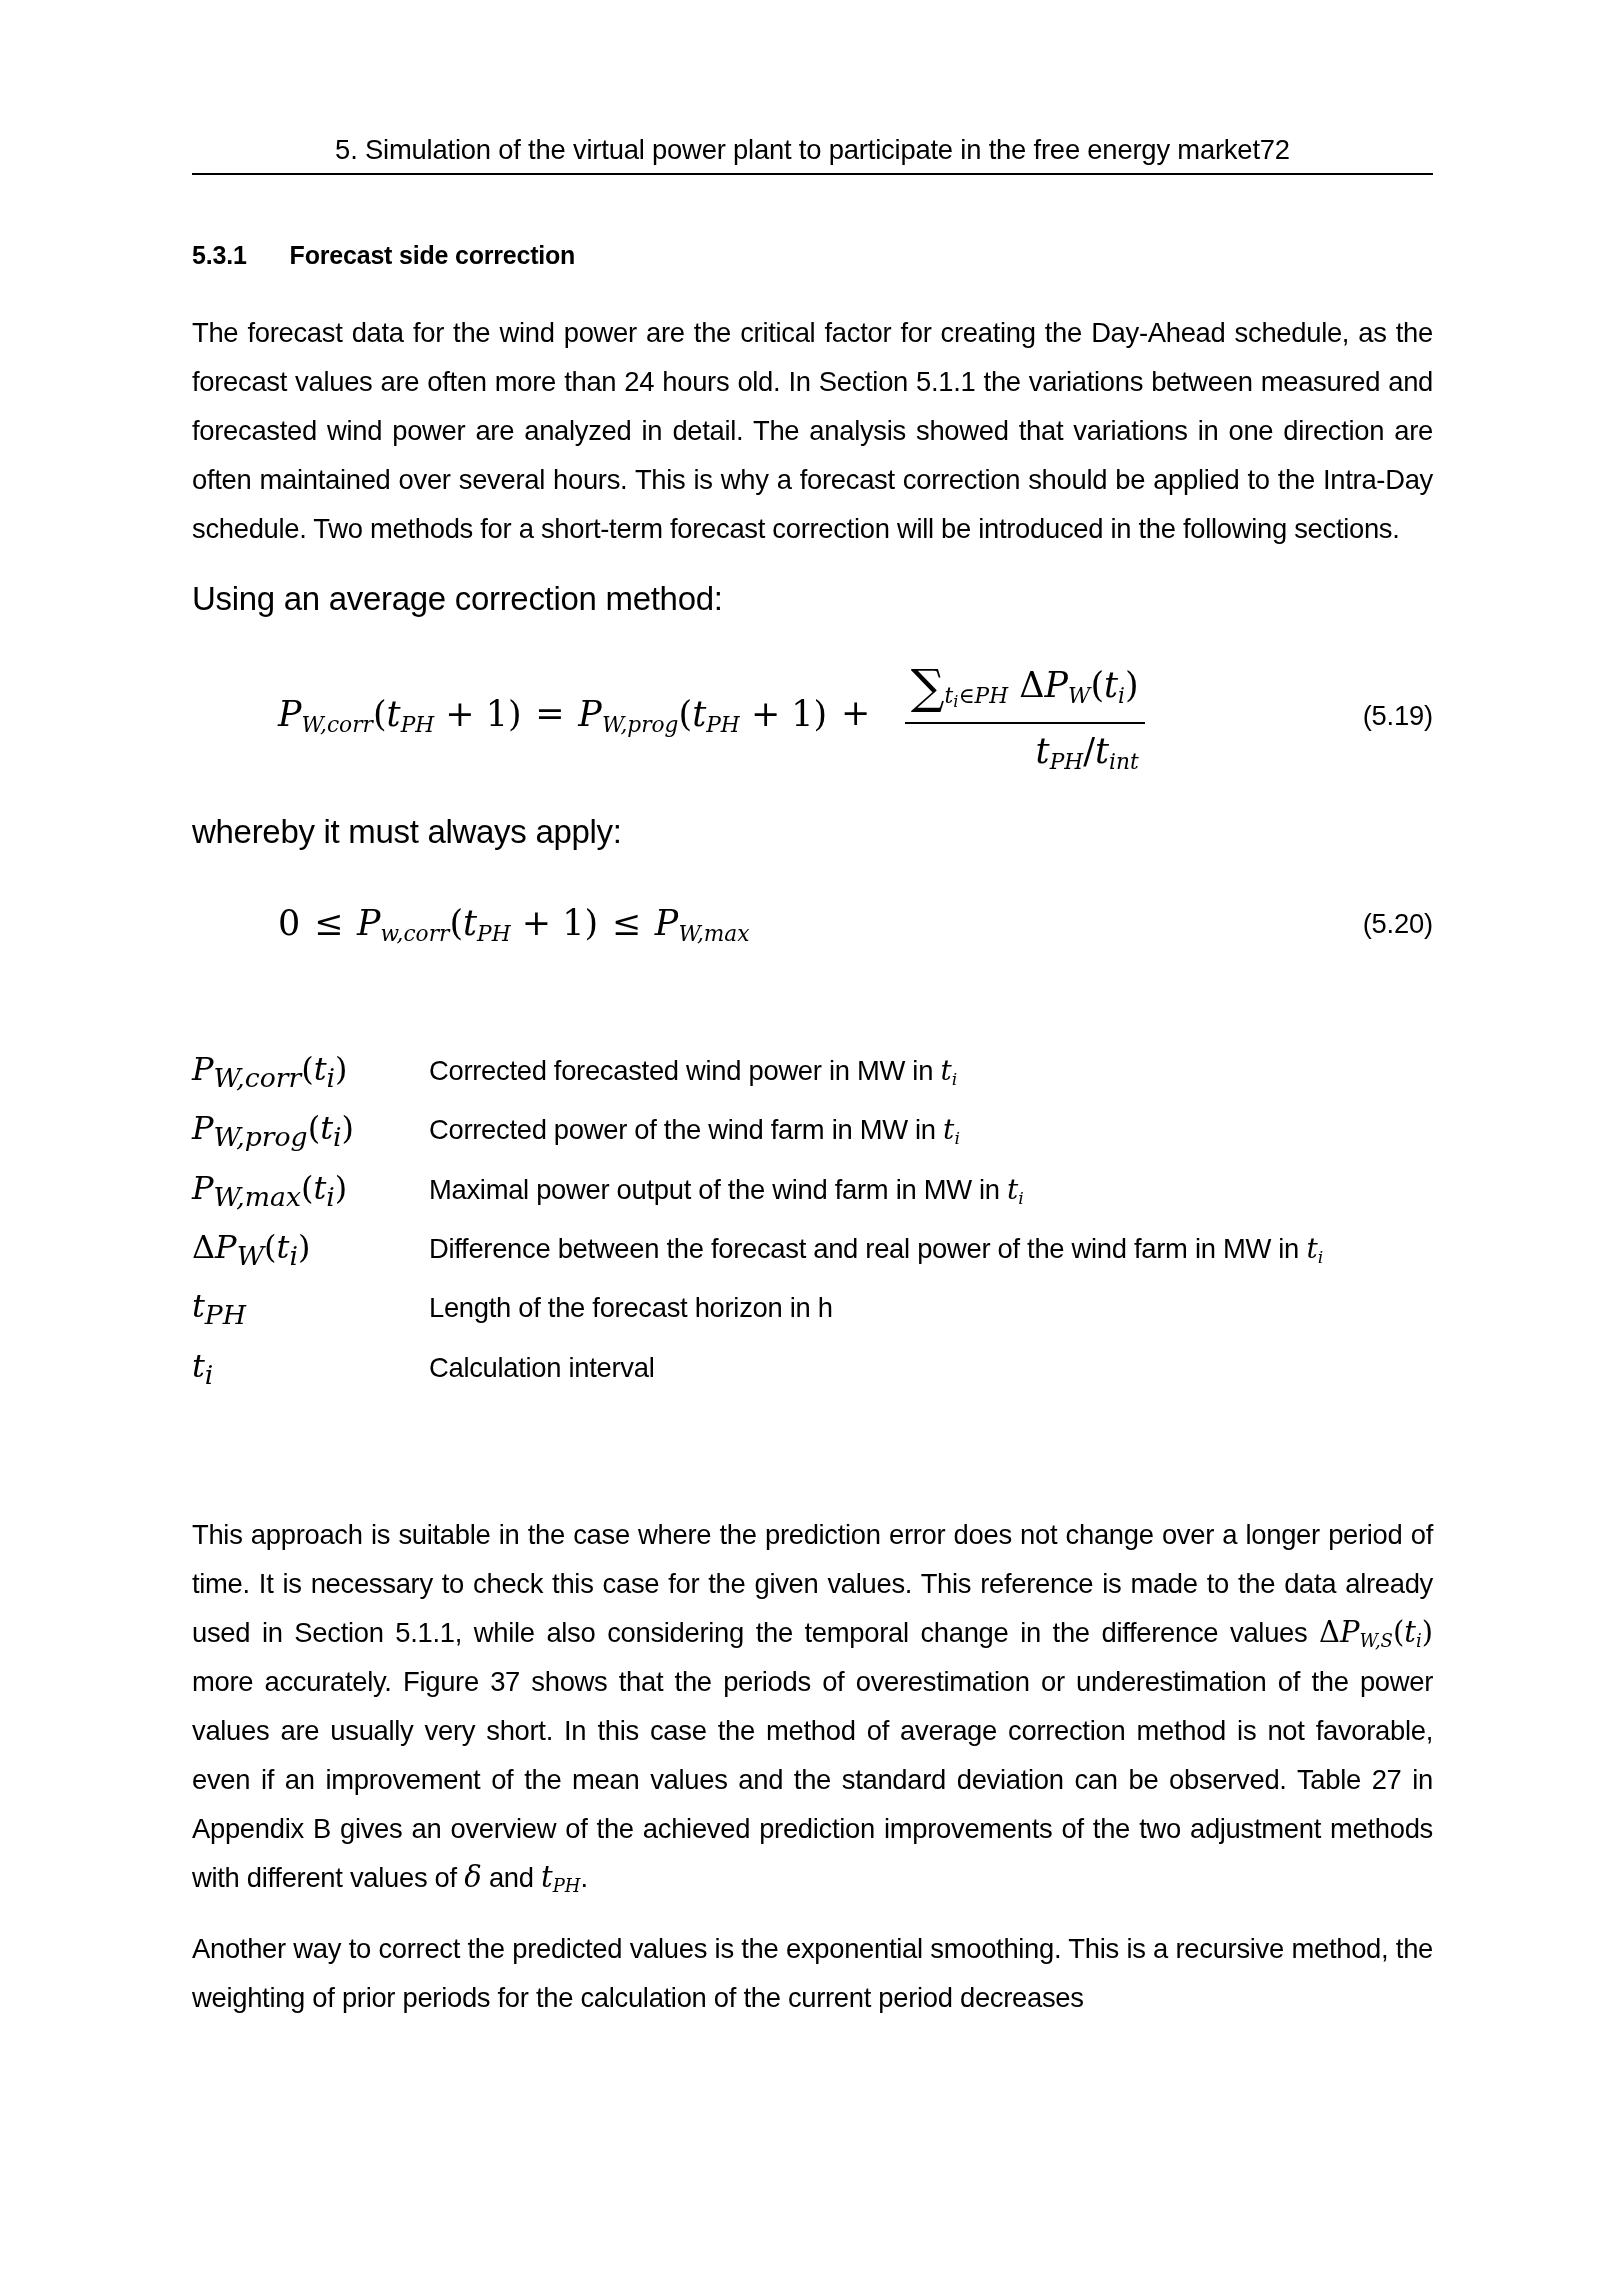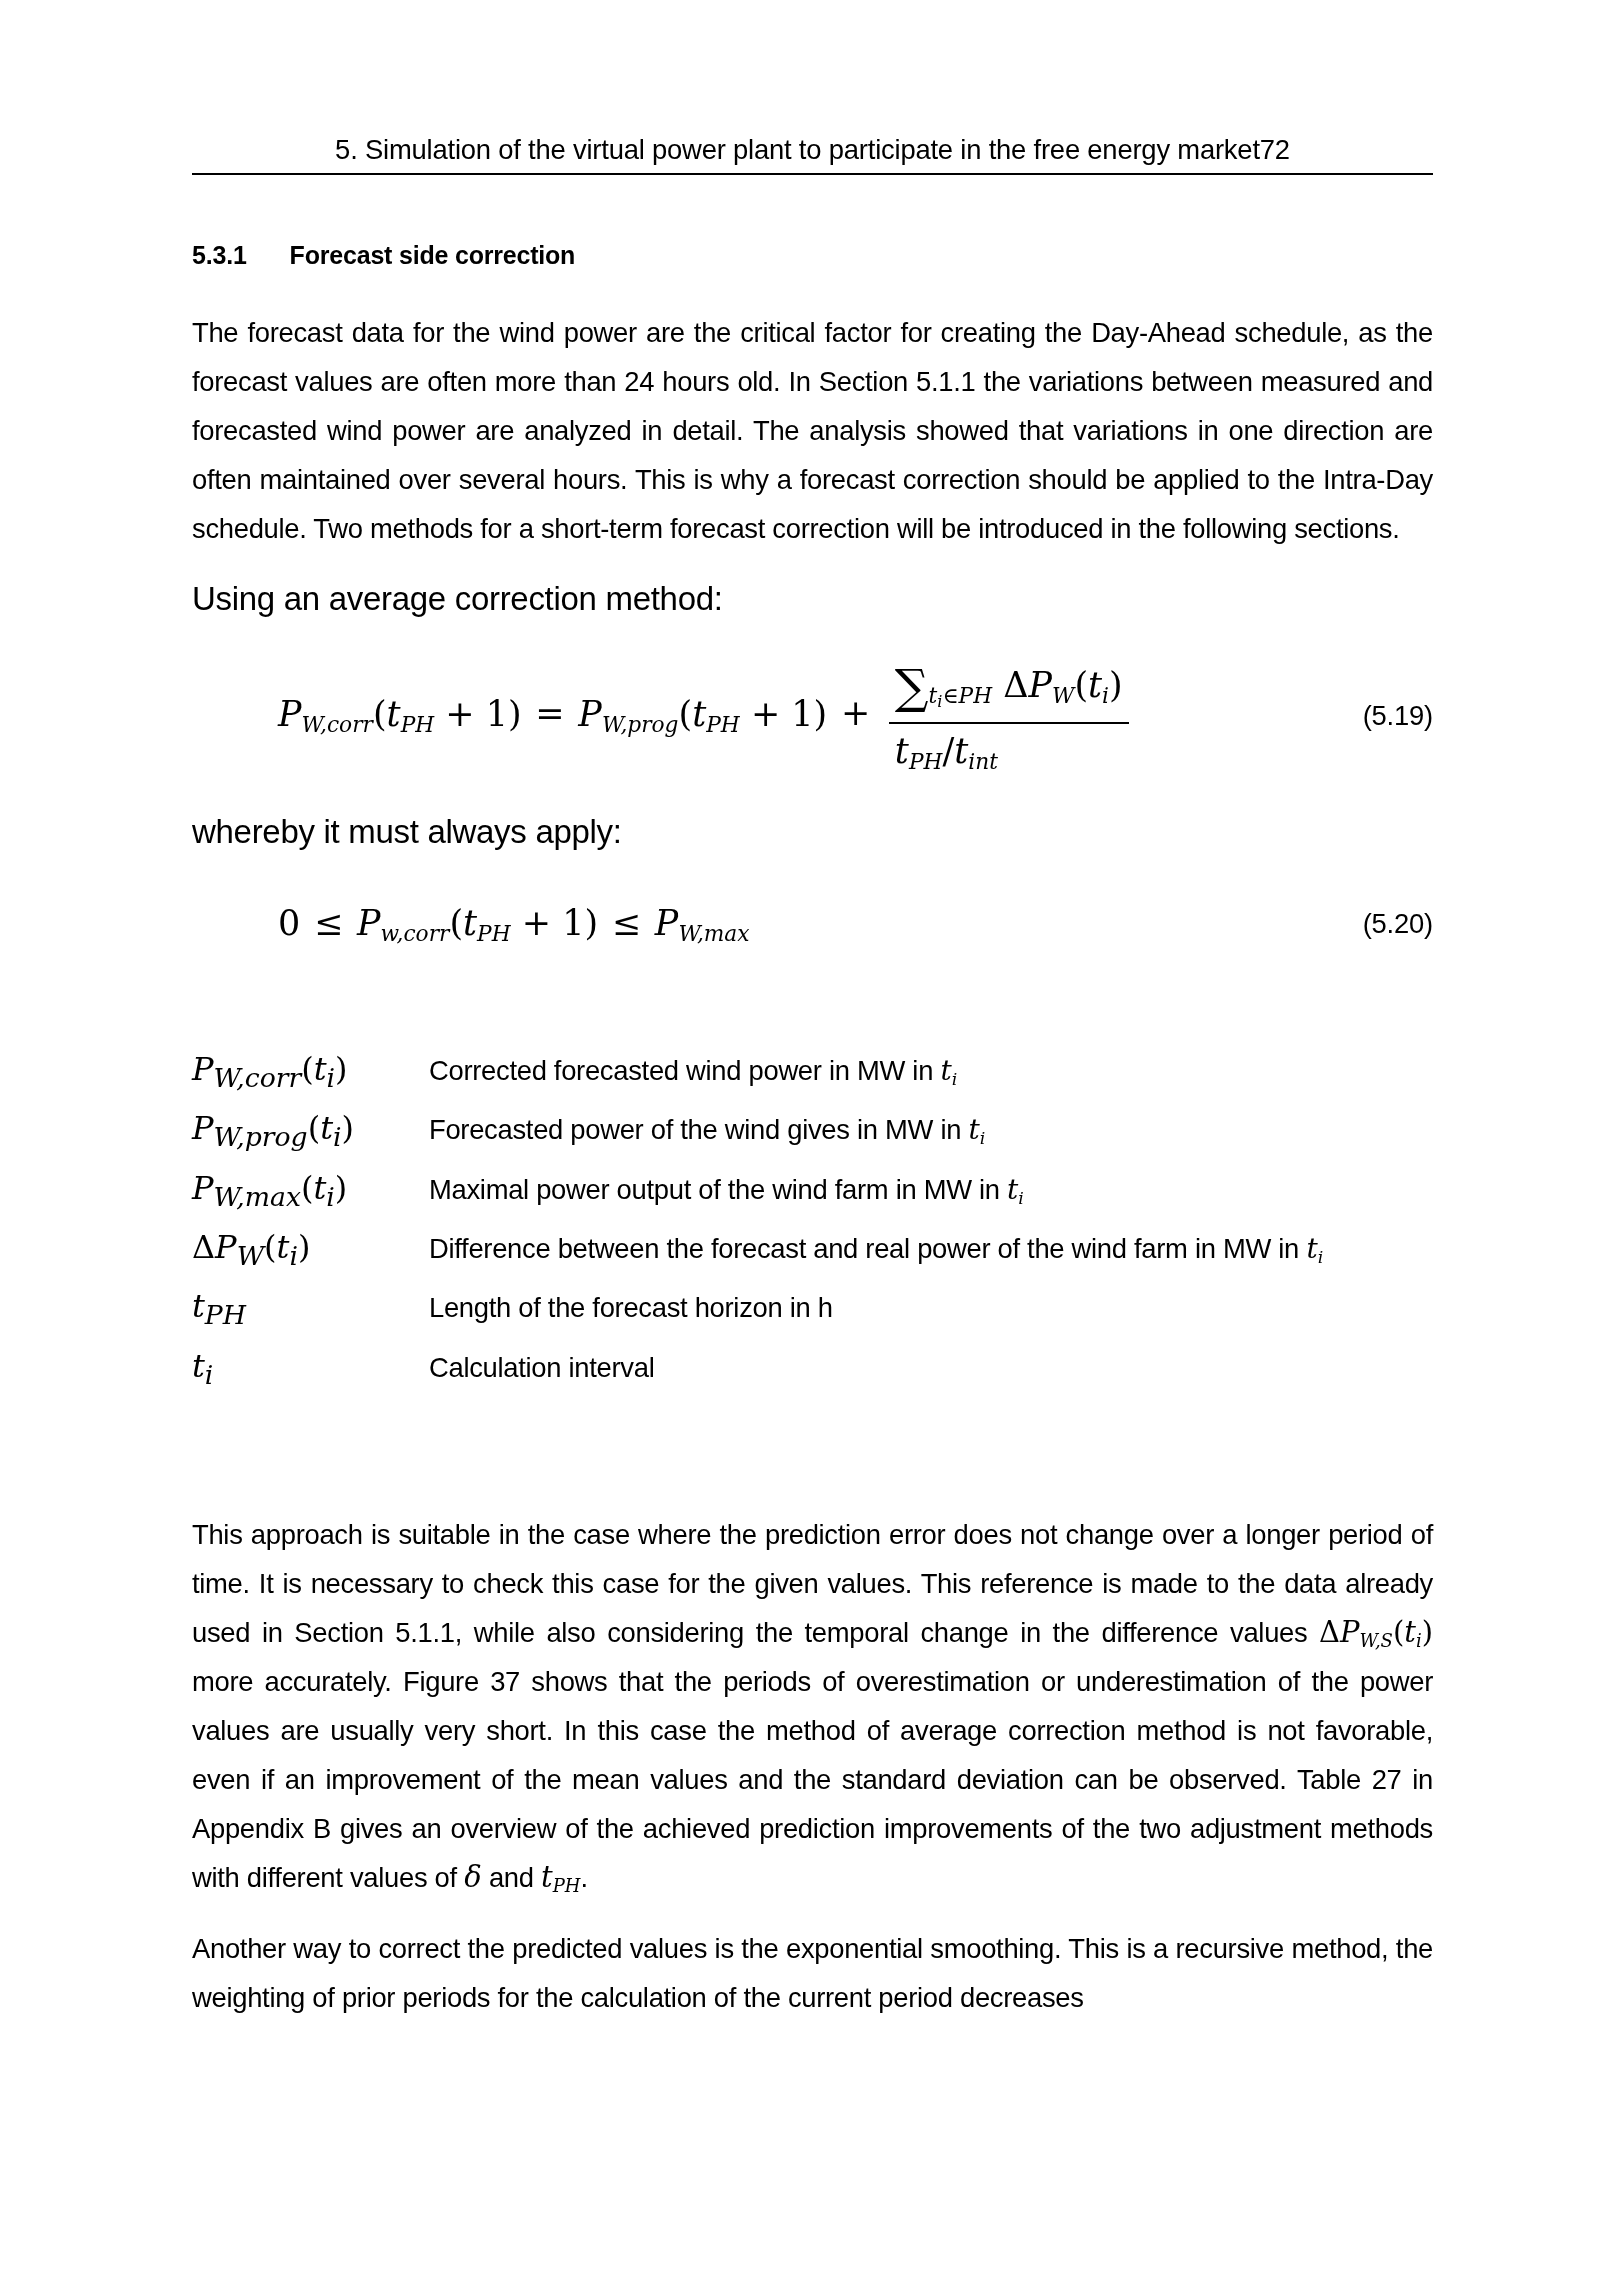--- a/index.html
+++ b/index.html
@@ -91,22 +91,22 @@
     font-size: 27.4px;
     letter-spacing: -0.2px;
     font-style: normal;
   }
   .mrel { margin: 0 13.7px; }
   .mplus { margin: 0 13.7px; }
 
   .frac {
     display: inline-block;
     vertical-align: middle;
-    text-align: left;
-    margin-left: 5px;
+    text-align: right;
+    margin-left: 21px;
   }
   .frac .num { display: block; padding: 0 5.9px 7.8px 5.9px; }
   .frac .den { display: block; border-top: 2.9px solid #000; padding: 7.8px 5.9px 0 5.9px; }
   .sum {
     font-style: normal;
     font-size: 1.35em;
     vertical-align: -0.12em;
   }
 
   
@@ -178,21 +178,21 @@
 
   <div class="defs">
 
     <div class="def-row">
       <span class="def-sym"><span class="mo"></span><span class="mi">P</span><sub class="mi">W,corr</sub><span class="mo">(</span><span class="mi">t</span><sub class="mi">i</sub><span class="mo">)</span></span>
       <span class="def-desc"><span>Corrected forecasted wind power in MW in </span><span class="inline-math mi"><span>t</span><sub>i</sub></span></span>
     </div>
 
     <div class="def-row">
       <span class="def-sym"><span class="mo"></span><span class="mi">P</span><sub class="mi">W,prog</sub><span class="mo">(</span><span class="mi">t</span><sub class="mi">i</sub><span class="mo">)</span></span>
-      <span class="def-desc"><span>Forecasted power of the wind gives in MW in </span><span class="inline-math mi"><span>t</span><sub>i</sub></span></span>
+      <span class="def-desc"><span>Corrected power of the wind farm in MW in </span><span class="inline-math mi"><span>t</span><sub>i</sub></span></span>
     </div>
 
     <div class="def-row">
       <span class="def-sym"><span class="mo"></span><span class="mi">P</span><sub class="mi">W,max</sub><span class="mo">(</span><span class="mi">t</span><sub class="mi">i</sub><span class="mo">)</span></span>
       <span class="def-desc"><span>Maximal power output of the wind farm in MW in </span><span class="inline-math mi"><span>t</span><sub>i</sub></span></span>
     </div>
 
     <div class="def-row">
       <span class="def-sym"><span class="mo">Δ</span><span class="mi">P</span><sub class="mi">W</sub><span class="mo">(</span><span class="mi">t</span><sub class="mi">i</sub><span class="mo">)</span></span>
       <span class="def-desc"><span>Difference between the forecast and real power of the wind farm in MW in </span><span class="inline-math mi"><span>t</span><sub>i</sub></span></span>

